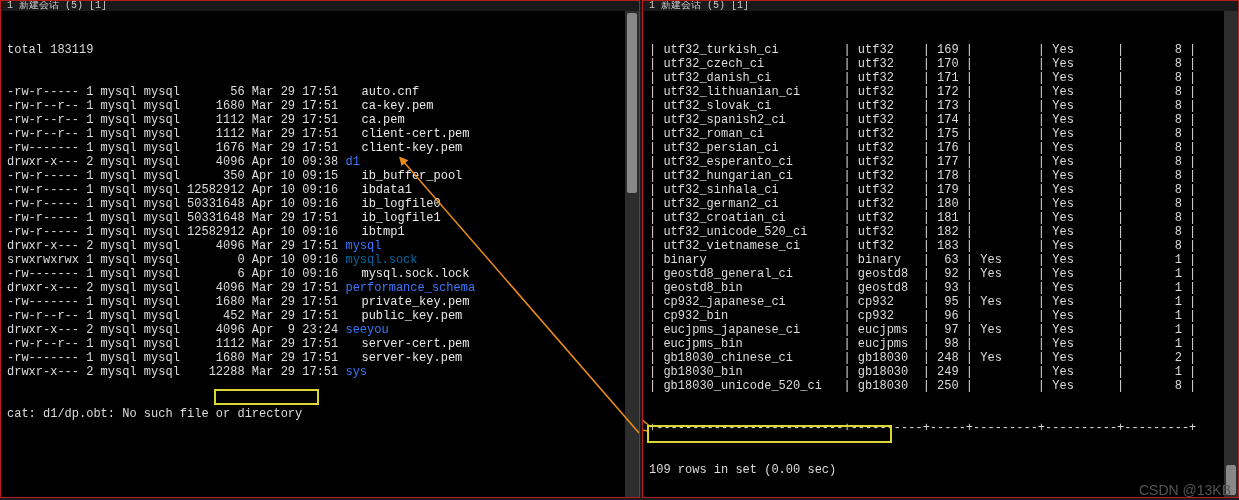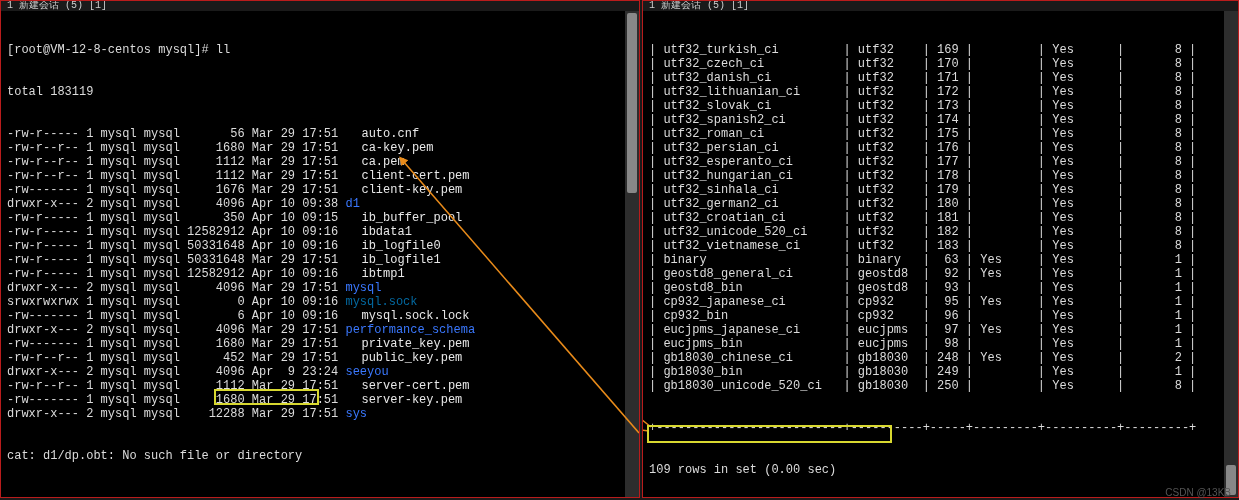--- a/index.html
+++ b/index.html
@@ -81,33 +81,32 @@
     position: absolute;
     left: 2px;
     right: 2px;
     background: #888;
     border-radius: 2px;
   }
   .watermark {
     position: absolute;
     right: 8px;
     bottom: 2px;
-    font-size: 10px;
+    font-size: 14px;
     color: #555;
     font-family: Arial, sans-serif;
     z-index: 30;
   }
 </style>
 </head>
 <body>
 
 <div class="pane pane-left">
   <div class="titlebar">1 新建会话 (5) [1]</div>
   <div class="term">
-    <div class="row"><span class="prompt-seg">[root@VM-12-8-centos mysql]# </span><span>ll</span></div>
     <div class="row">total 183119</div>
     <div id="ls-rows"><div class="row">-rw-r----- 1 mysql mysql       56 Mar 29 17:51 <span class="white">auto.cnf</span></div><div class="row">-rw-r--r-- 1 mysql mysql     1680 Mar 29 17:51 <span class="white">ca-key.pem</span></div><div class="row">-rw-r--r-- 1 mysql mysql     1112 Mar 29 17:51 <span class="white">ca.pem</span></div><div class="row">-rw-r--r-- 1 mysql mysql     1112 Mar 29 17:51 <span class="white">client-cert.pem</span></div><div class="row">-rw------- 1 mysql mysql     1676 Mar 29 17:51 <span class="white">client-key.pem</span></div><div class="row">drwxr-x--- 2 mysql mysql     4096 Apr 10 09:38 <span class="blue">d1</span></div><div class="row">-rw-r----- 1 mysql mysql      350 Apr 10 09:15 <span class="white">ib_buffer_pool</span></div><div class="row">-rw-r----- 1 mysql mysql 12582912 Apr 10 09:16 <span class="white">ibdata1</span></div><div class="row">-rw-r----- 1 mysql mysql 50331648 Apr 10 09:16 <span class="white">ib_logfile0</span></div><div class="row">-rw-r----- 1 mysql mysql 50331648 Mar 29 17:51 <span class="white">ib_logfile1</span></div><div class="row">-rw-r----- 1 mysql mysql 12582912 Apr 10 09:16 <span class="white">ibtmp1</span></div><div class="row">drwxr-x--- 2 mysql mysql     4096 Mar 29 17:51 <span class="blue">mysql</span></div><div class="row">srwxrwxrwx 1 mysql mysql        0 Apr 10 09:16 <span class="orange">mysql.sock</span></div><div class="row">-rw------- 1 mysql mysql        6 Apr 10 09:16 <span class="white">mysql.sock.lock</span></div><div class="row">drwxr-x--- 2 mysql mysql     4096 Mar 29 17:51 <span class="blue">performance_schema</span></div><div class="row">-rw------- 1 mysql mysql     1680 Mar 29 17:51 <span class="white">private_key.pem</span></div><div class="row">-rw-r--r-- 1 mysql mysql      452 Mar 29 17:51 <span class="white">public_key.pem</span></div><div class="row">drwxr-x--- 2 mysql mysql     4096 Apr  9 23:24 <span class="blue">seeyou</span></div><div class="row">-rw-r--r-- 1 mysql mysql     1112 Mar 29 17:51 <span class="white">server-cert.pem</span></div><div class="row">-rw------- 1 mysql mysql     1680 Mar 29 17:51 <span class="white">server-key.pem</span></div><div class="row">drwxr-x--- 2 mysql mysql    12288 Mar 29 17:51 <span class="blue">sys</span></div></div>
     <div class="row">cat: d1/dp.obt: No such file or directory</div>
     
     
     
     
   </div>
 
   <div class="box-yellow" style="left:213px; top:388px; width:105px; height:16px;"></div>

